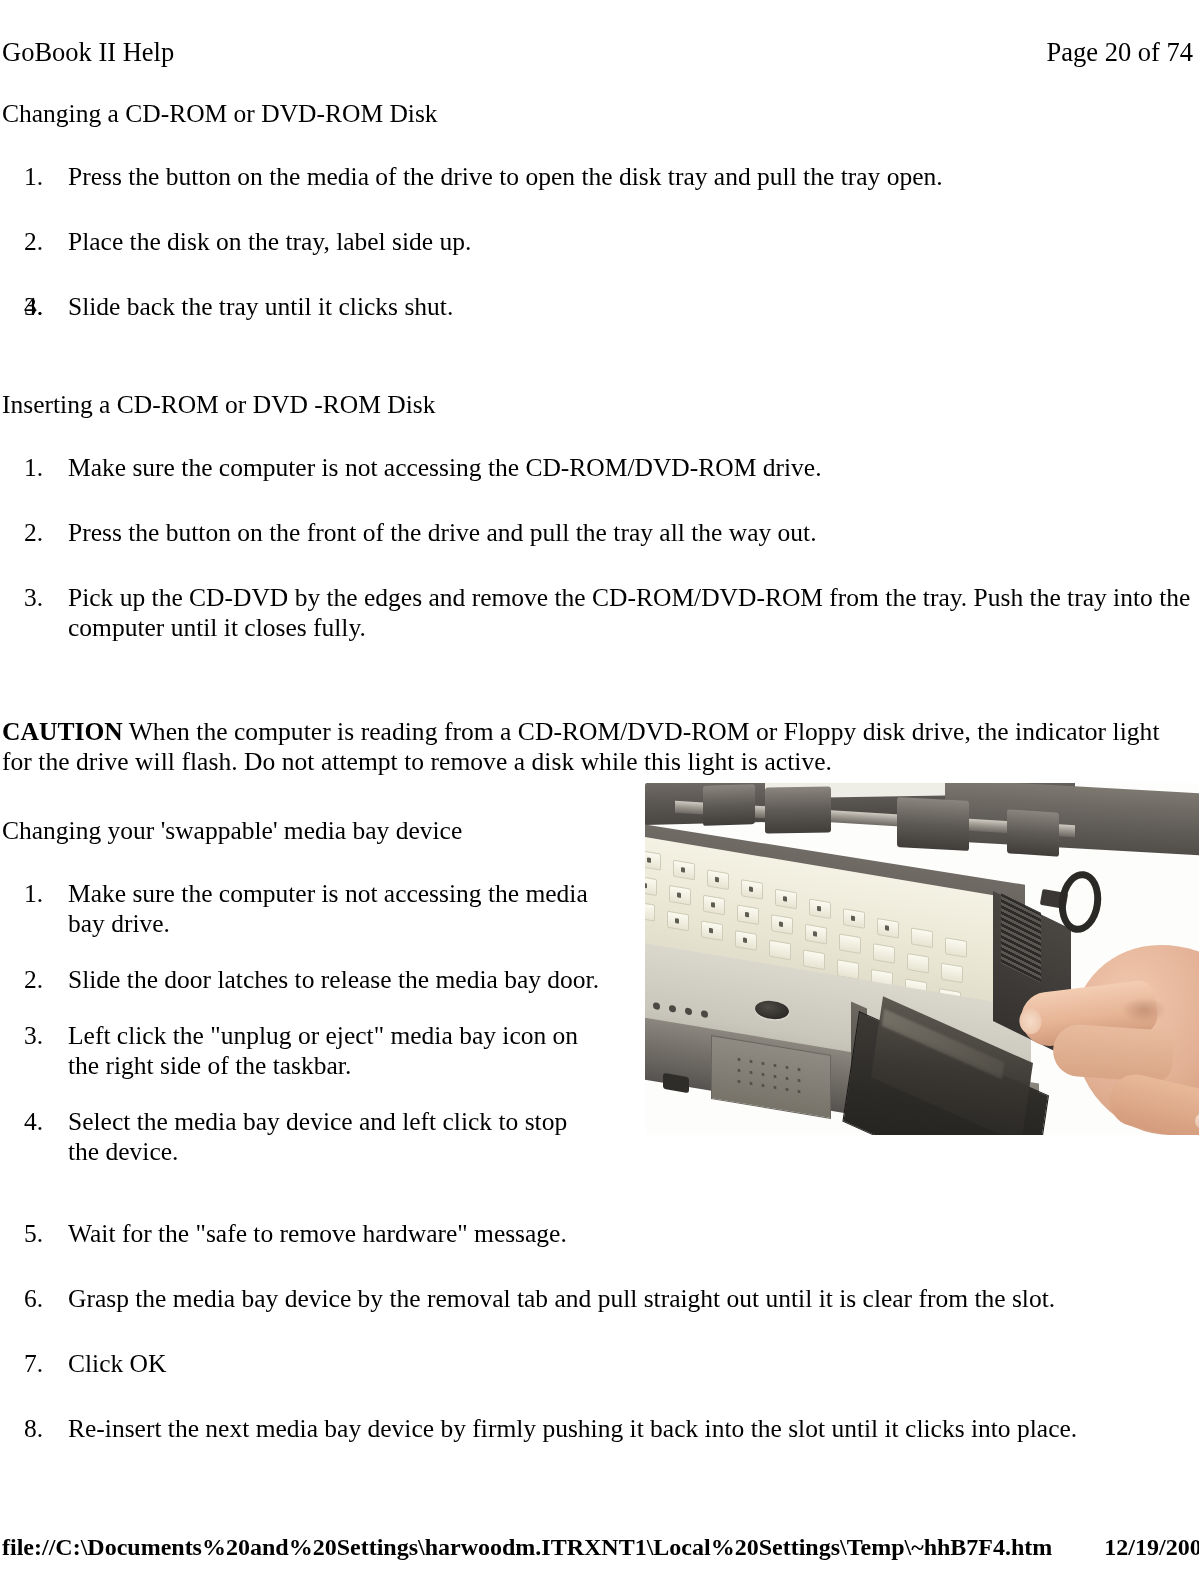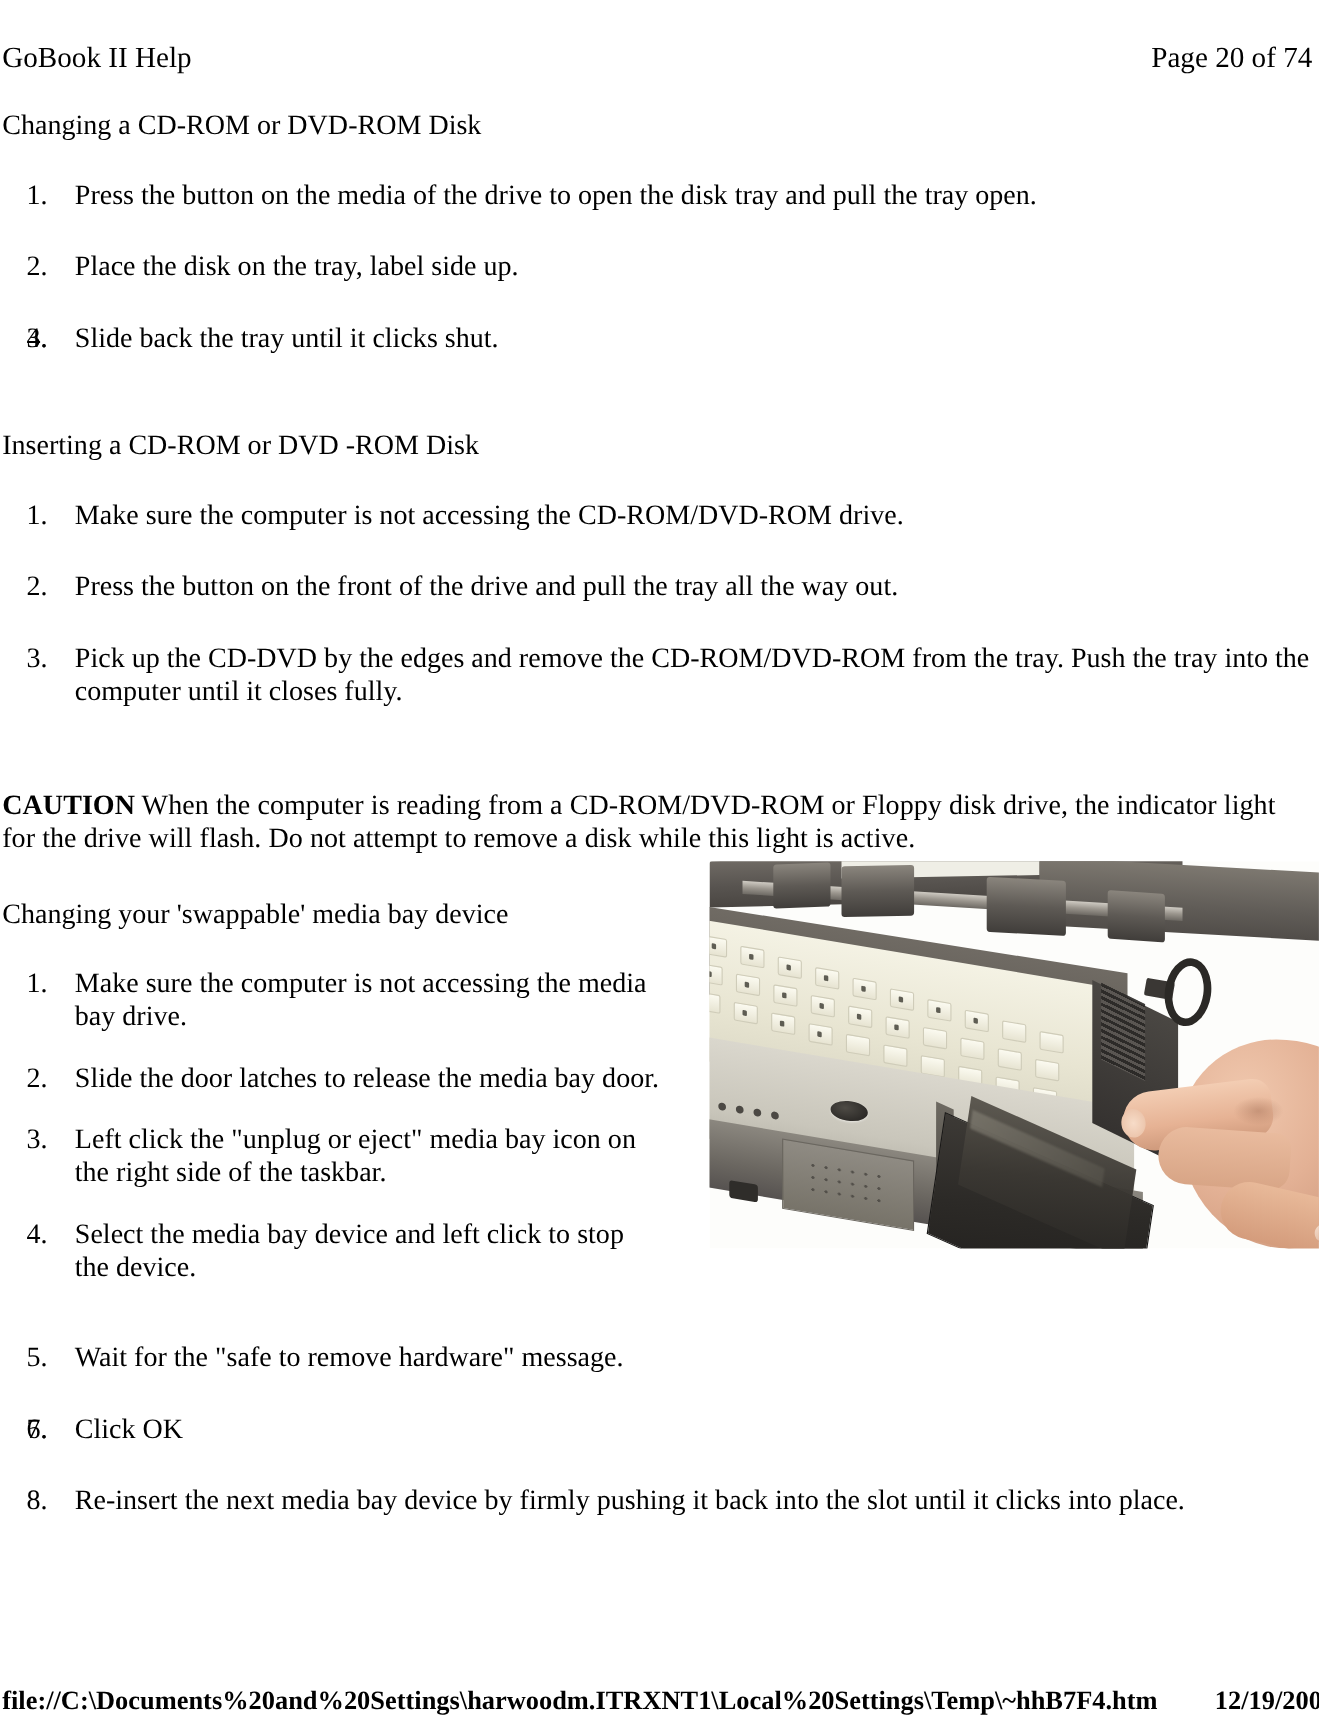--- a/index.html
+++ b/index.html
@@ -491,20 +491,21 @@
 
   <div class="gap-sm"></div>
 
   <ol class="numlist tight">
     <li>
       <span class="num">5.</span>
       <span>Wait for the "safe to remove hardware" message.</span>
     </li>
     <li>
       <span class="num">6.</span>
+      <span>Grasp the media bay device by the removal tab and pull straight out until it is clear from the slot.</span>
     </li>
     <li>
       <span class="num">7.</span>
       <span>Click OK</span>
     </li>
     <li>
       <span class="num">8.</span>
       <span>Re-insert the next media bay device by firmly pushing it back into the slot until it clicks into place.</span>
     </li>
   </ol>

